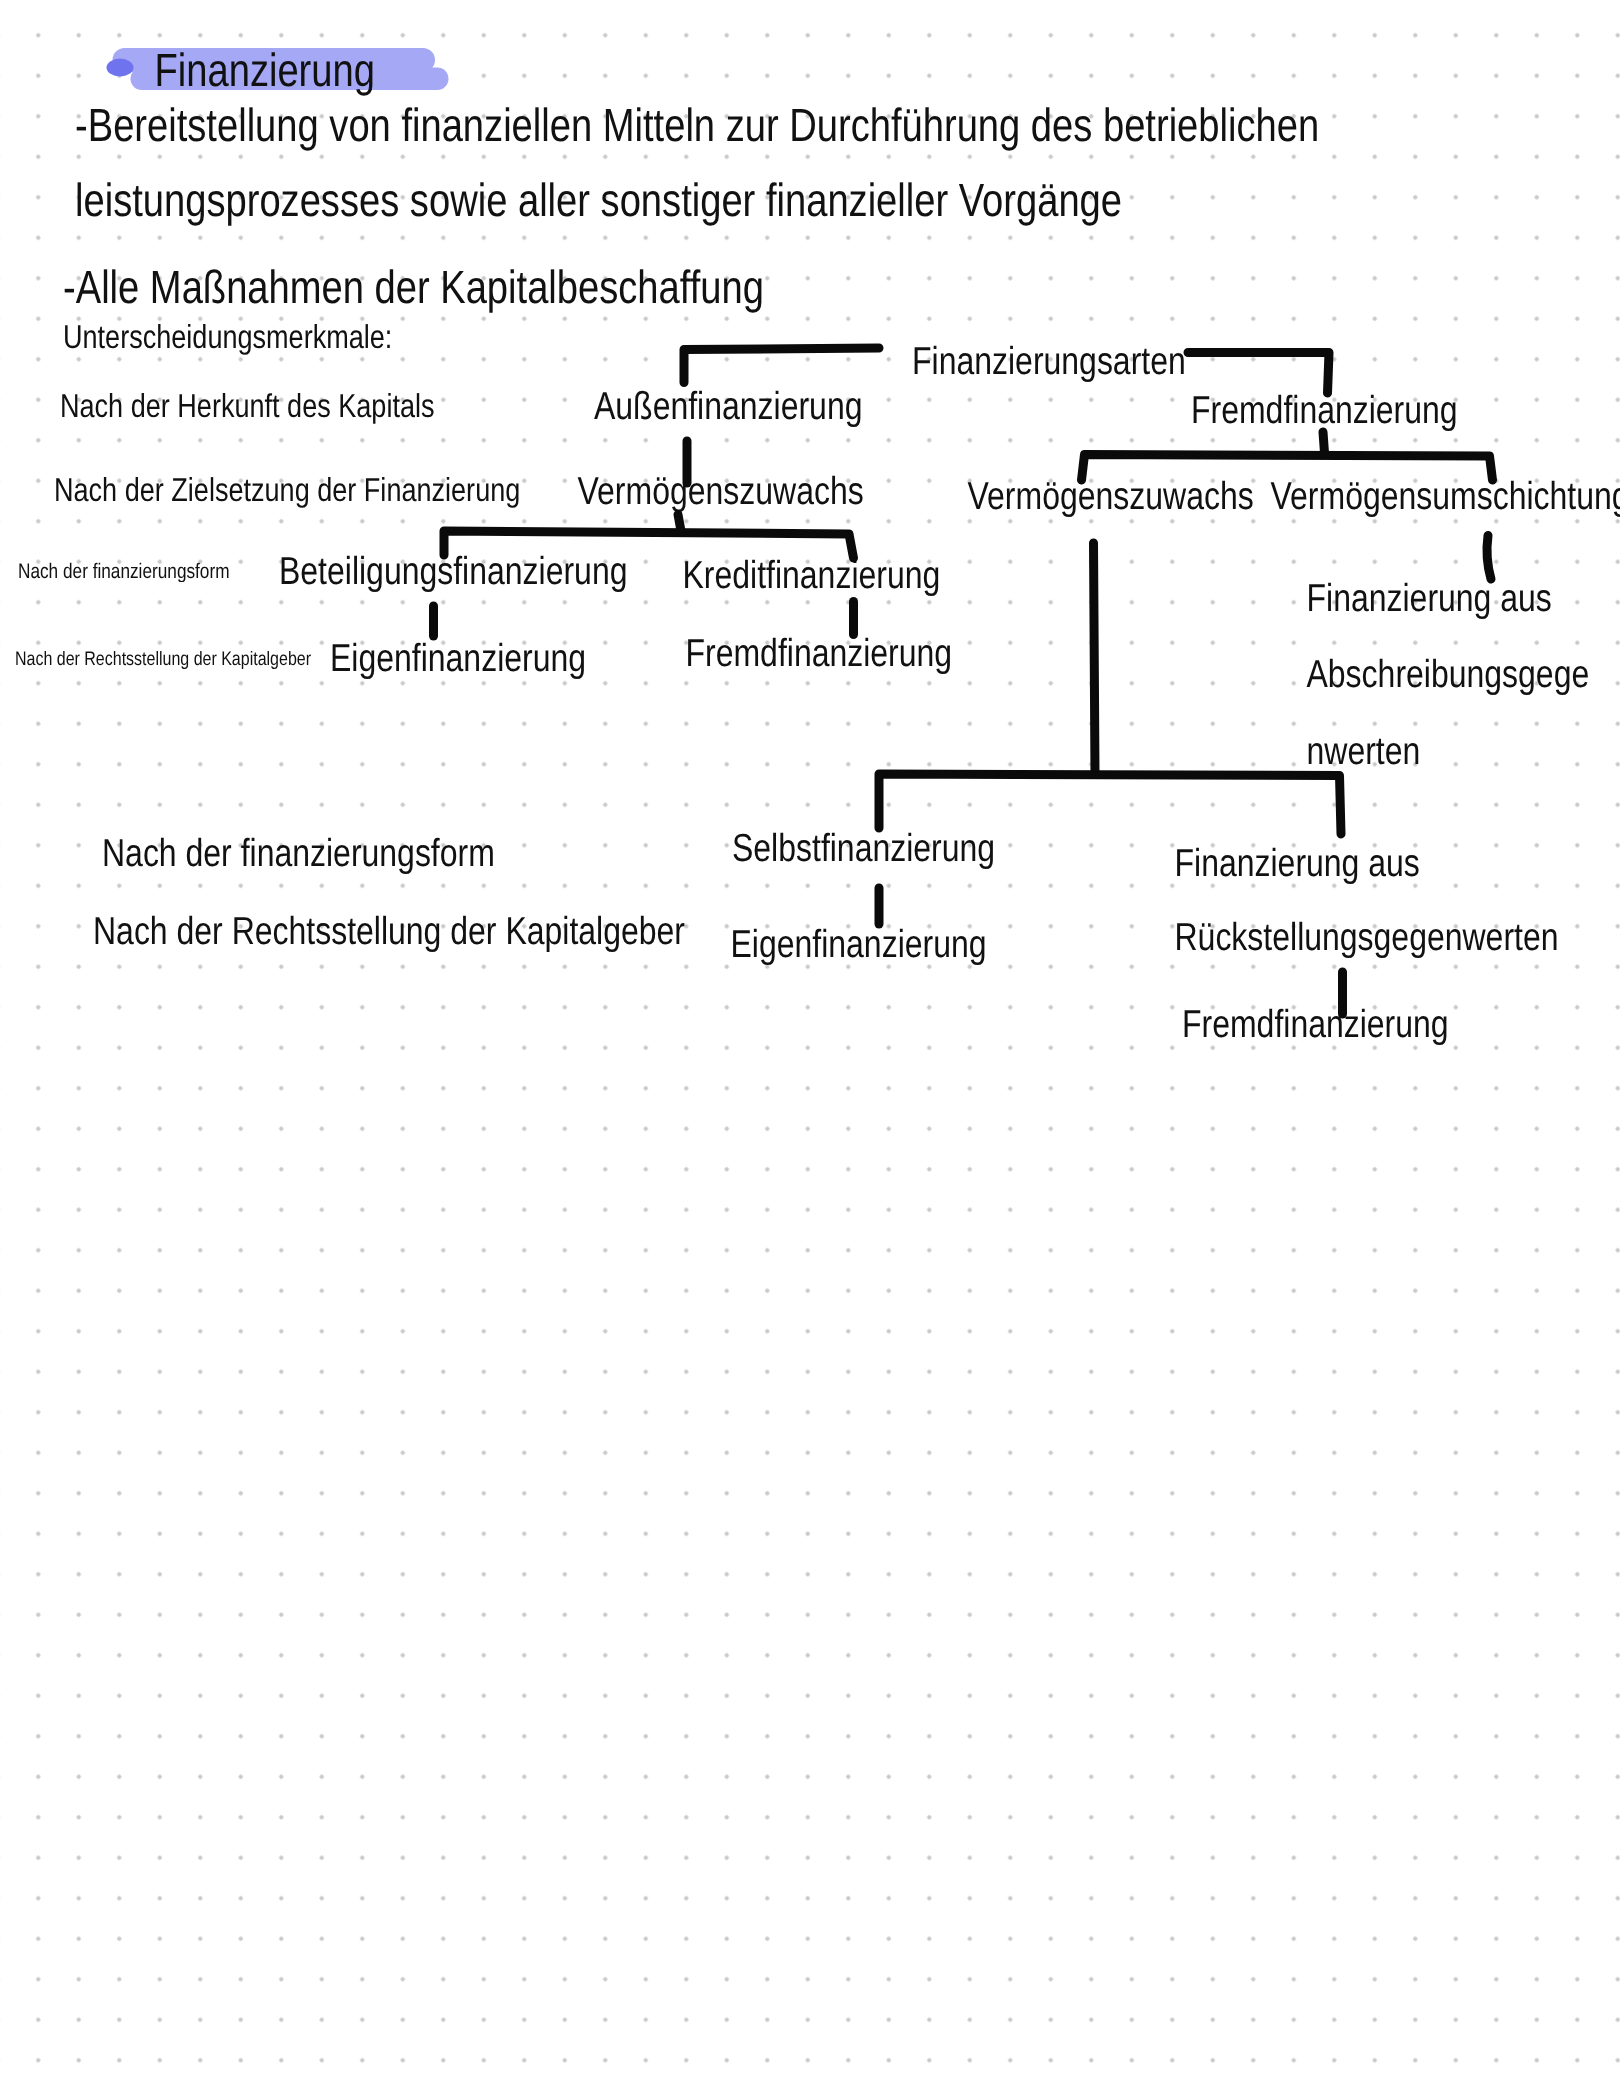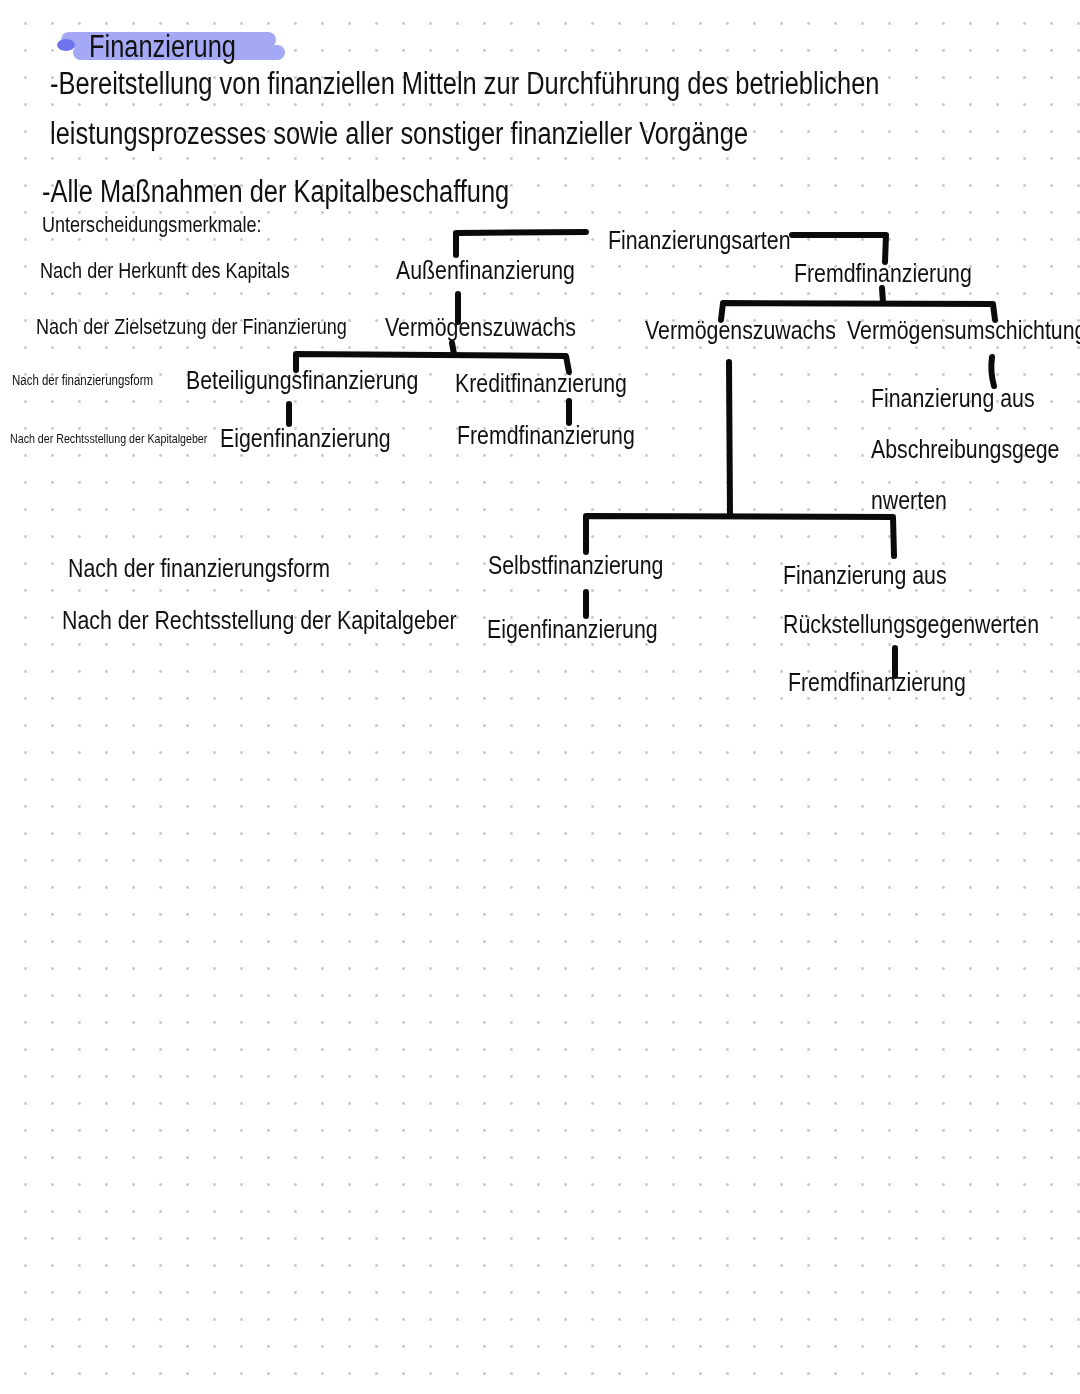--- a/index.html
+++ b/index.html
@@ -7,21 +7,21 @@
     width: 1080px; height: 1394px; position: relative; overflow: hidden;
     background-color: #ffffff;
     background-image: radial-gradient(circle, #c9c9c9 1.2px, transparent 1.6px);
     background-size: 27px 27px;
     background-position: 12px 10px;
     font-family: "Liberation Sans Narrow", "Liberation Sans", "DejaVu Sans", sans-serif;
     color: #111;
   }
   .t { position: absolute; white-space: nowrap; line-height: 1; transform-origin: left top; }
   .narrow { transform: scaleX(0.82); }
-  .title-wrap { position: absolute; left: 53px; top: 30px; width: 232px; height: 34px; }
+  .title-wrap { position: absolute; left: 67px; top: 30px; width: 232px; height: 34px; }
   .hl1 { position: absolute; left: 8px; top: 2px; width: 215px; height: 16px; background: #a5a8f5; border-radius: 9px; }
   .hl2 { position: absolute; left: 20px; top: 15px; width: 212px; height: 15px; background: #a5a8f5; border-radius: 8px; }
   .dot { position: absolute; left: 4px; top: 9px; width: 18px; height: 12px; background: #6f73ee; border-radius: 50%; }
   .title { position: absolute; left: 36px; top: 1px; font-size: 31px; }
   .f31 { font-size: 31px; }
   .f26 { font-size: 26px; }
   .f22 { font-size: 22px; }
   .f14 { font-size: 14px; }
   .f13 { font-size: 13px; }
   svg.lines { position: absolute; left: 0; top: 0; width: 1080px; height: 1394px; pointer-events: none; }

